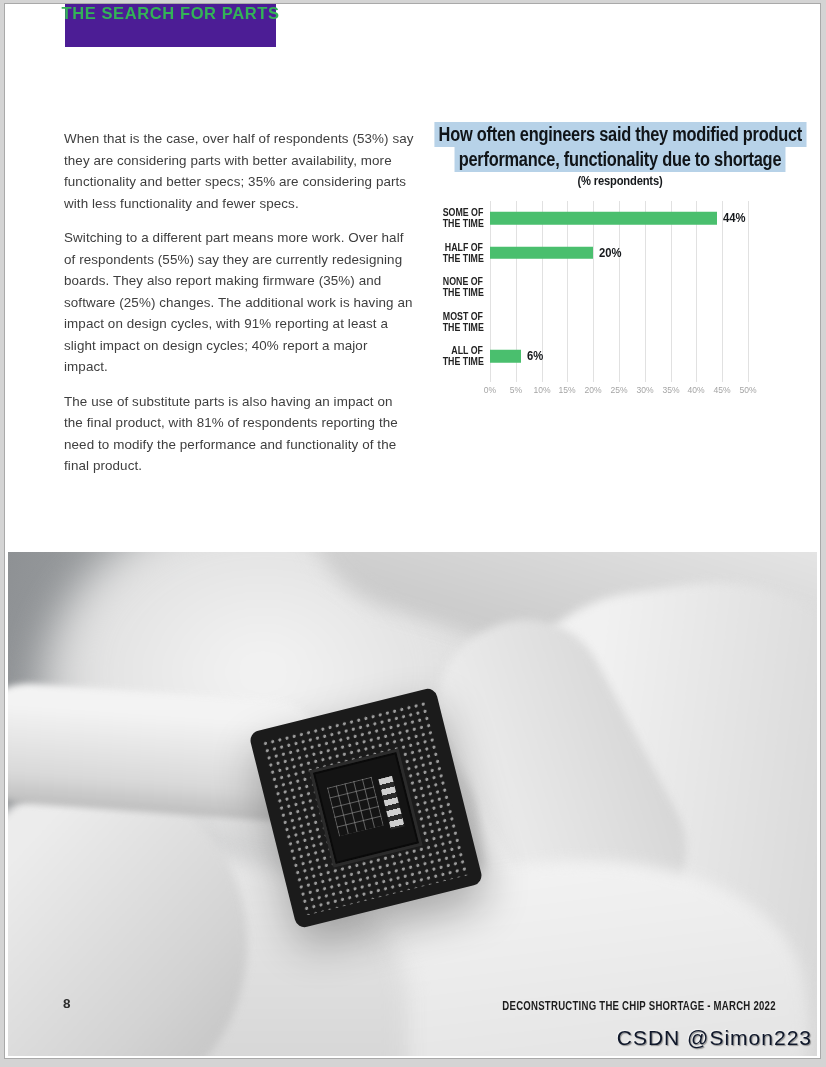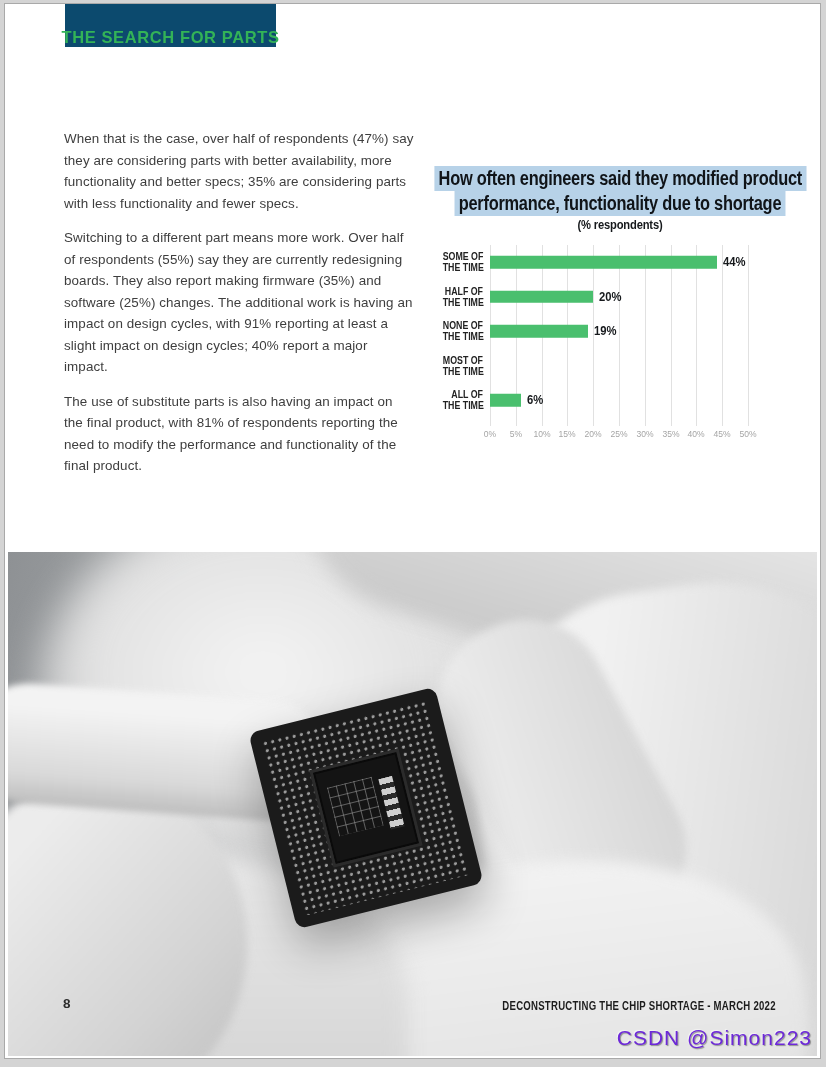--- a/index.html
+++ b/index.html
@@ -15,22 +15,22 @@
     width:817px; height:1056px;
     background:#ffffff;
     border:1px solid #a9a9a9;
     overflow:hidden;
   }
 
   
   .header-badge {
     position:absolute; left:60px; top:0;
     width:211px; height:43px;
-    background:#0c4a6e;
-    display:flex; align-items:flex-end; justify-content:center;
+    background:#4c1d95;
+    display:flex; align-items:flex-start; justify-content:center;
   }
   .header-badge span {
     color:#33b357;
     font-size:16.5px; font-weight:700;
     letter-spacing:0.6px;
     white-space:nowrap;
   }
 
   
   .text-col {
@@ -38,21 +38,21 @@
     color:#3e3e3e;
   }
   .text-col p {
     font-size:13.4px; line-height:21.5px;
     margin-bottom:13px;
     letter-spacing:0.1px;
   }
 
   
   .chart-block {
-    position:absolute; left:415px; top:118px; width:400px;margin-top:44px;
+    position:absolute; left:415px; top:118px; width:400px;
   }
   .chart-title {
     display:flex; flex-direction:column; align-items:center;
   }
   .chart-title .hl {
     display:inline-block;
     background:#b7d2e8;
     color:#101418;
     font-size:19.5px; font-weight:700;
     line-height:25px;
@@ -209,36 +209,36 @@
   .footer-text {
     position:absolute; right:44px; top:995px;
     font-size:12px; font-weight:700; color:#1c1c1c;
     transform:scaleX(0.8);
     transform-origin:right center;
     white-space:nowrap;
     letter-spacing:0.3px;
   }
   .watermark {
     position:absolute; right:8px; top:1022px;
-    font-size:21px; color:#6d28d9;
+    font-size:21px; color:#0f172a;
     letter-spacing:1px;
     text-shadow:1px 1px 1px rgba(70,70,70,0.55), -1px -1px 1px rgba(255,255,255,0.6);
   }
 </style>
 </head>
 <body>
 
 <div class="page">
 
   <div class="header-badge">
     <span>THE SEARCH FOR PARTS</span>
   </div>
 
   <div class="text-col">
-    <p>When that is the case, over half of respondents (47%) say they are considering parts with better availability, more functionality and better specs; 35% are considering parts with less functionality and fewer specs.</p>
+    <p>When that is the case, over half of respondents (53%) say they are considering parts with better availability, more functionality and better specs; 35% are considering parts with less functionality and fewer specs.</p>
     <p>Switching to a different part means more work. Over half of respondents (55%) say they are currently redesigning boards. They also report making firmware (35%) and software (25%) changes. The additional work is having an impact on design cycles, with 91% reporting at least a slight impact on design cycles; 40% report a major impact.</p>
     <p>The use of substitute parts is also having an impact on the final product, with 81% of respondents reporting the need to modify the performance and functionality of the final product.</p>
   </div>
 
   <div class="chart-block">
     <div class="chart-title">
       <span class="hl">How often engineers said they modified product</span>
       <span class="hl">performance, functionality due to shortage</span>
     </div>
     <div class="chart-subtitle">(% respondents)</div>
@@ -275,24 +275,20 @@
             <div class="row-plot">
               <div class="bar" style="width: 103.2px; background: rgb(74, 191, 110);"></div>
               <span class="bar-val" style="left: 109.2px;">20%</span>
             </div>
           </div>
           <div class="chart-row">
             <div class="row-label">
               <div>NONE OF</div>
               <div>THE TIME</div>
             </div>
-            <div class="row-plot">
-              <div class="bar" style="width: 98.04px; background: rgb(74, 191, 110);"></div>
-              <span class="bar-val" style="left: 104.04px;">19%</span>
-            </div>
           </div>
           <div class="chart-row">
             <div class="row-label">
               <div>MOST OF</div>
               <div>THE TIME</div>
             </div>
           </div>
           <div class="chart-row">
             <div class="row-label">
               <div>ALL OF</div>

